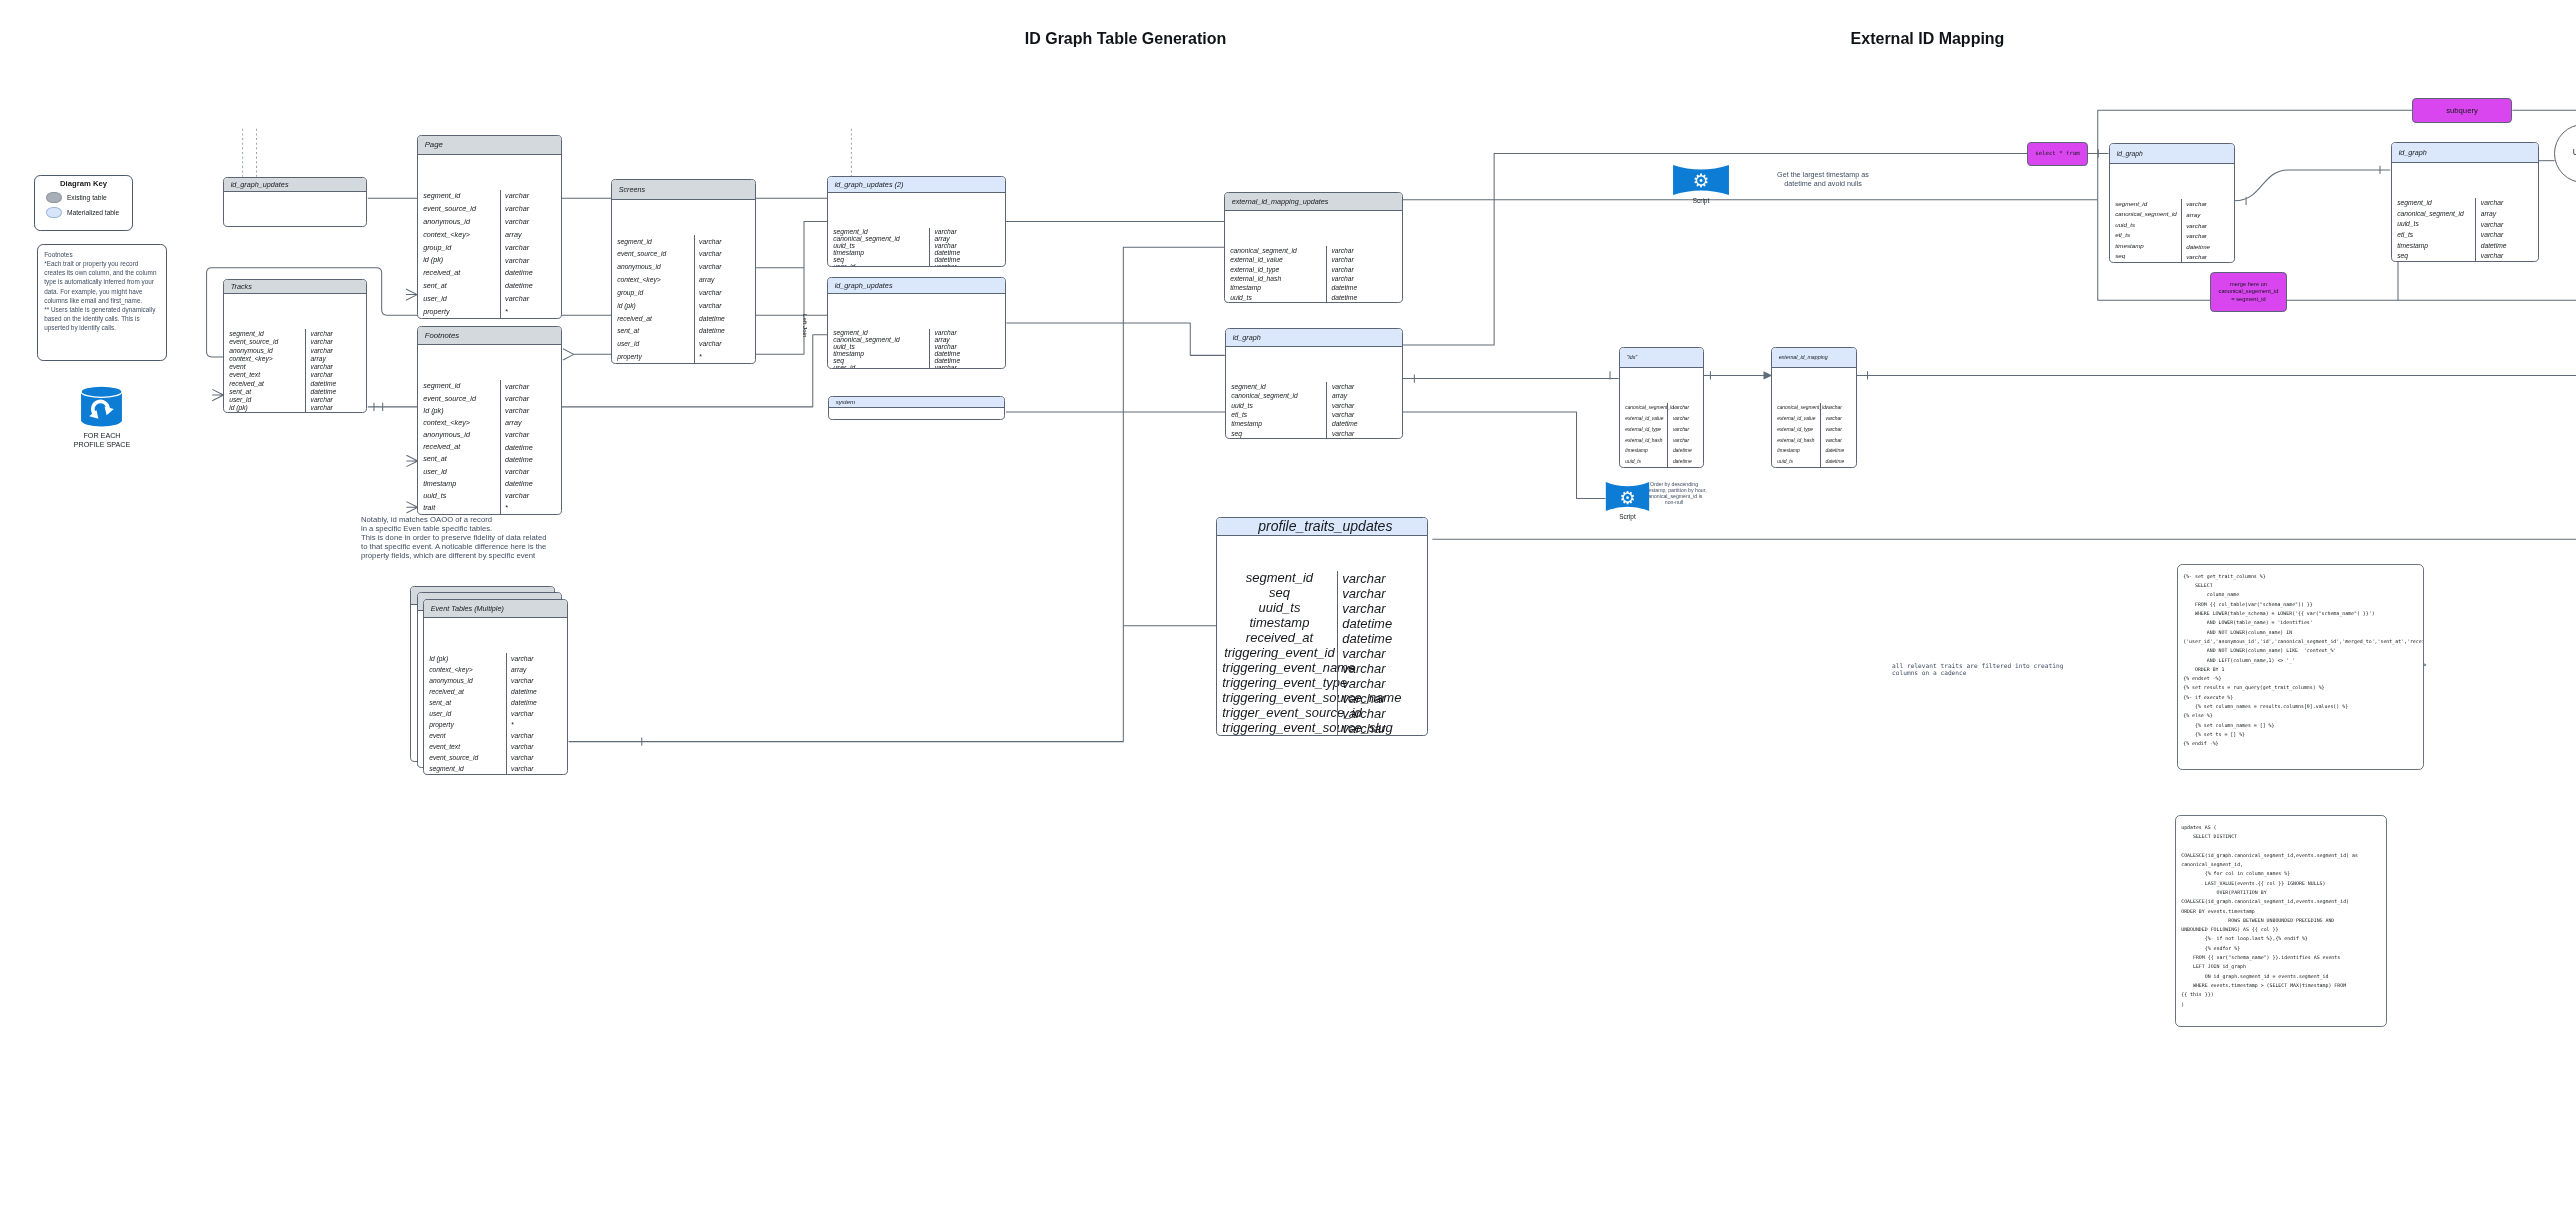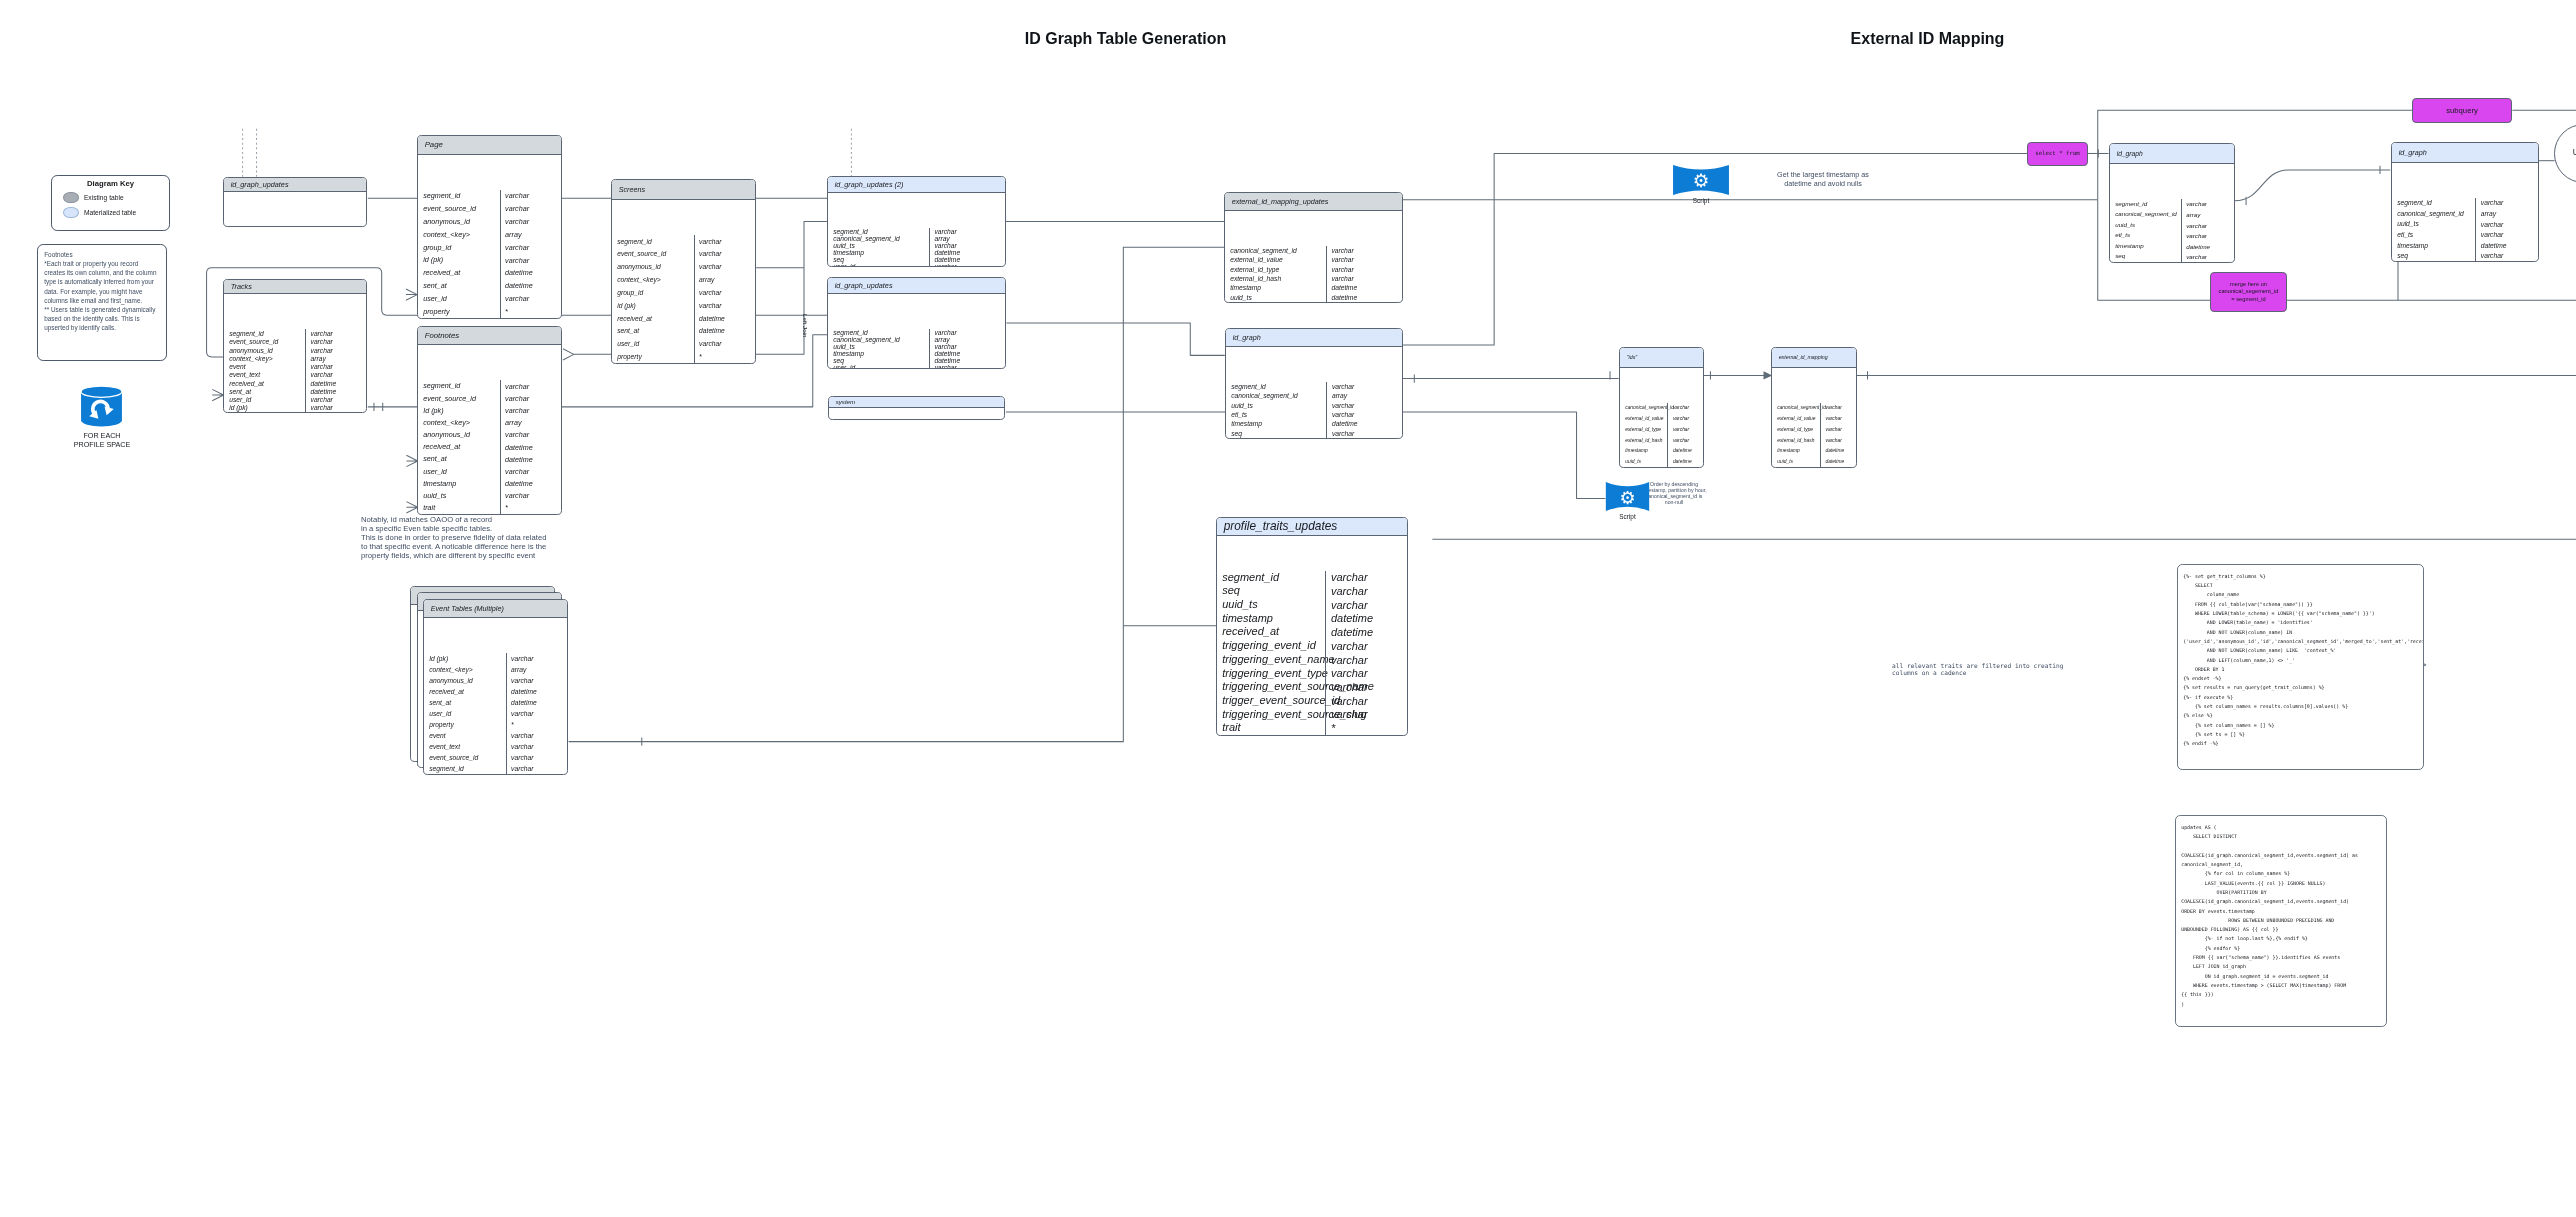--- a/index.html
+++ b/index.html
@@ -95,21 +95,21 @@
       <polygon points="3423,721 3440,729 3423,737"></polygon>
       <polygon points="5633,272 5650,280 5633,288"></polygon>
       <polygon points="6114,673 6131,681 6114,689"></polygon>
     </g>
   </svg>
 
   <div class="sec-title" style="left:971px;top:30px;width:309px;">ID Graph Table Generation</div>
   <div class="sec-title" style="left:1773px;top:30px;width:309px;">External ID Mapping</div>
   <div class="sec-title" style="left:2501px;top:30px;width:309px;">Profile Traits</div>
 
-  <div class="panel" style="left:51px;top:175px;width:119px;height:56px;">
+  <div class="panel" style="left:34px;top:175px;width:99px;height:56px;">
     <div style="text-align:center;font-weight:700;font-size:7.7px;margin-top:4.1px;line-height:1.1;">Diagram Key</div>
     <div class="keyrow">
       <span class="dot" style="background:#a7aeb6;border:0.5px solid #8b939c;"></span>
       <span>Existing table</span>
     </div>
     <div class="keyrow">
       <span class="dot" style="background:#d6e5fa;border:0.5px solid #9db6d8;"></span>
       <span>Materialized table</span>
     </div>
   </div>
@@ -534,21 +534,21 @@
         <div class="tbl-row">
           <div class="fname">timestamp</div>
           <div class="ftype">datetime</div>
         </div>
         <div class="tbl-row">
           <div class="fname">seq</div>
           <div class="ftype">varchar</div>
         </div>
       </div>
     </div>
-    <div class="tbl blue" style="position: absolute; left: 1216px; top: 517px; width: 192px; height: 219px; font-size: 11px;">
+    <div class="tbl blue" style="position: absolute; left: 1216px; top: 517px; width: 212px; height: 219px; font-size: 13px; text-align: center;">
       <div class="tbl-head" style="height: 17.5px;">
         <div class="tbl-title">profile_traits_updates</div>
       </div>
       <div class="tbl-body">
         <div class="tbl-row">
           <div class="fname">segment_id</div>
           <div class="ftype">varchar</div>
         </div>
         <div class="tbl-row">
           <div class="fname">seq</div>

